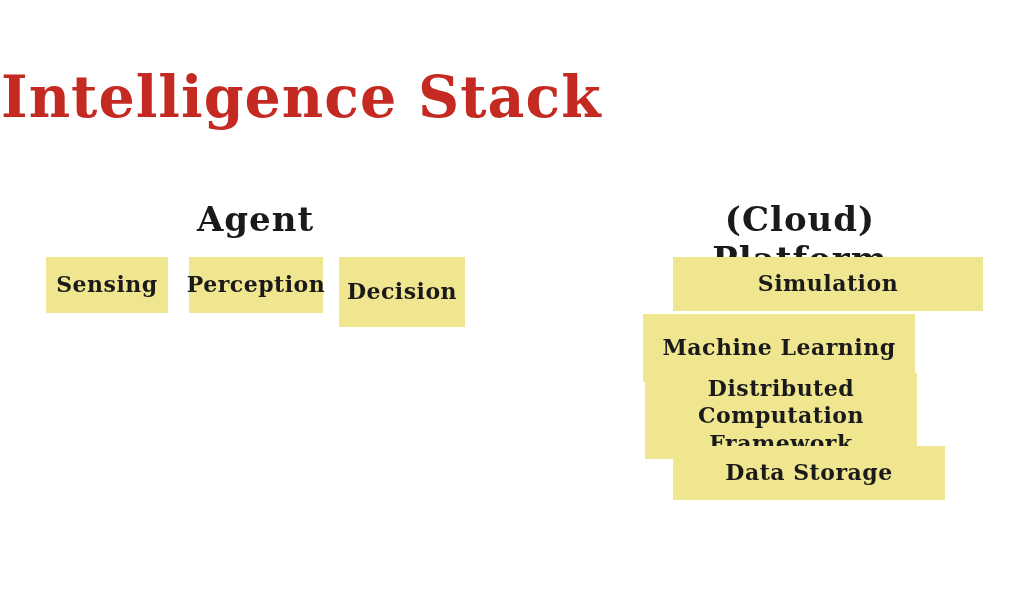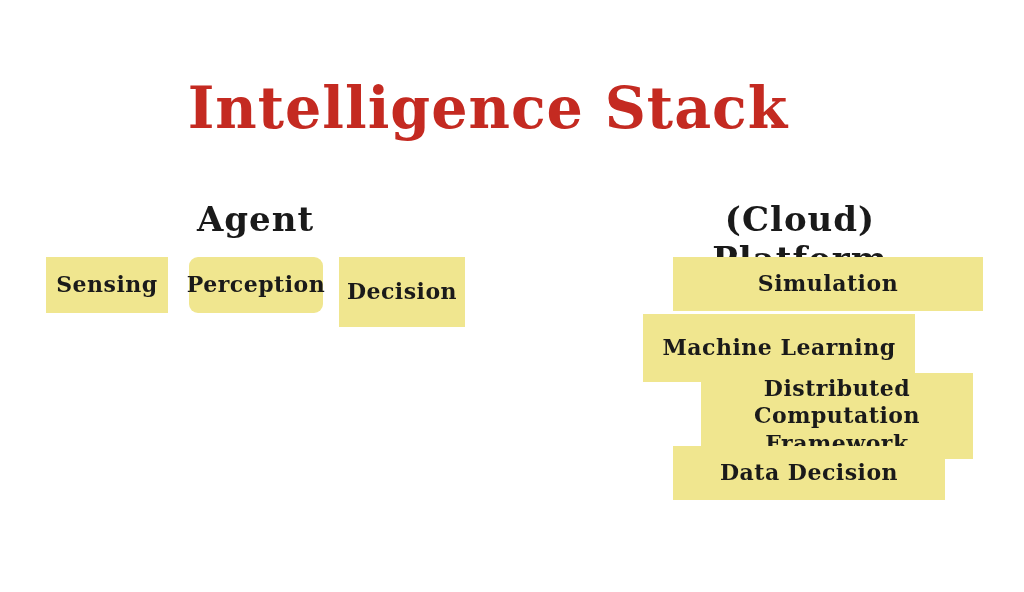--- a/index.html
+++ b/index.html
@@ -15,22 +15,22 @@
     overflow: hidden;
     font-family: "DejaVu Serif", "Liberation Serif", serif;
     font-weight: bold;
     color: var(--text-dark, #1a1a1a);
   }
   .title {
     position: absolute;
     top: 62px;
     left: 0;
     width: 952px;
-    margin: 12px;
-    text-align: center;
+    margin: 1px;
+    text-align: left;
     font-size: 57px;
     font-weight: bold;
     letter-spacing: 1px;
     color: var(--title-red, #c42a21);
   }
   .heading {
     position: absolute;
     margin: 0;
     font-size: 34px;
     font-weight: bold;
@@ -55,26 +55,26 @@
     justify-content: center;
     text-align: center;
     font-size: 22px;
     line-height: 1.25;
     letter-spacing: 0.5px;
     padding: 7px 6px;
     box-sizing: border-box;
   }
   
   .box-sensing    { left: 46px;  top: 257px; width: 122px; height: 56px; }
-  .box-perception { left: 189px; top: 257px; width: 134px; height: 56px; border-radius: 9px; }
+  .box-perception { left: 189px; top: 257px; width: 134px; height: 56px; }
   .box-decision   { left: 339px; top: 257px; width: 126px; height: 70px; }
   
   .box-simulation  { left: 673px; top: 257px; width: 310px; height: 54px; }
   .box-ml          { left: 643px; top: 314px; width: 272px; height: 68px; }
-  .box-dcf         { left: 701px; top: 373px; width: 272px; height: 86px; text-align: center; }
+  .box-dcf         { left: 645px; top: 373px; width: 272px; height: 86px; text-align: center; }
   .box-datastorage { left: 673px; top: 446px; width: 272px; height: 54px; }
 </style>
 </head>
 <body>
 
 <div class="slide">
 
   <h1 class="title">Intelligence Stack</h1>
 
   <section>
@@ -82,16 +82,16 @@
     <div class="box box-sensing">Sensing</div>
     <div class="box box-perception">Perception</div>
     <div class="box box-decision">Decision</div>
   </section>
 
   <section>
     <h2 class="heading heading-platform">(Cloud) Platform</h2>
     <div class="box box-simulation">Simulation</div>
     <div class="box box-ml">Machine Learning</div>
     <div class="box box-dcf">Distributed Computation Framework</div>
-    <div class="box box-datastorage">Data Decision</div>
+    <div class="box box-datastorage">Data Storage</div>
   </section>
 
 </div>
 
 </body></html>

